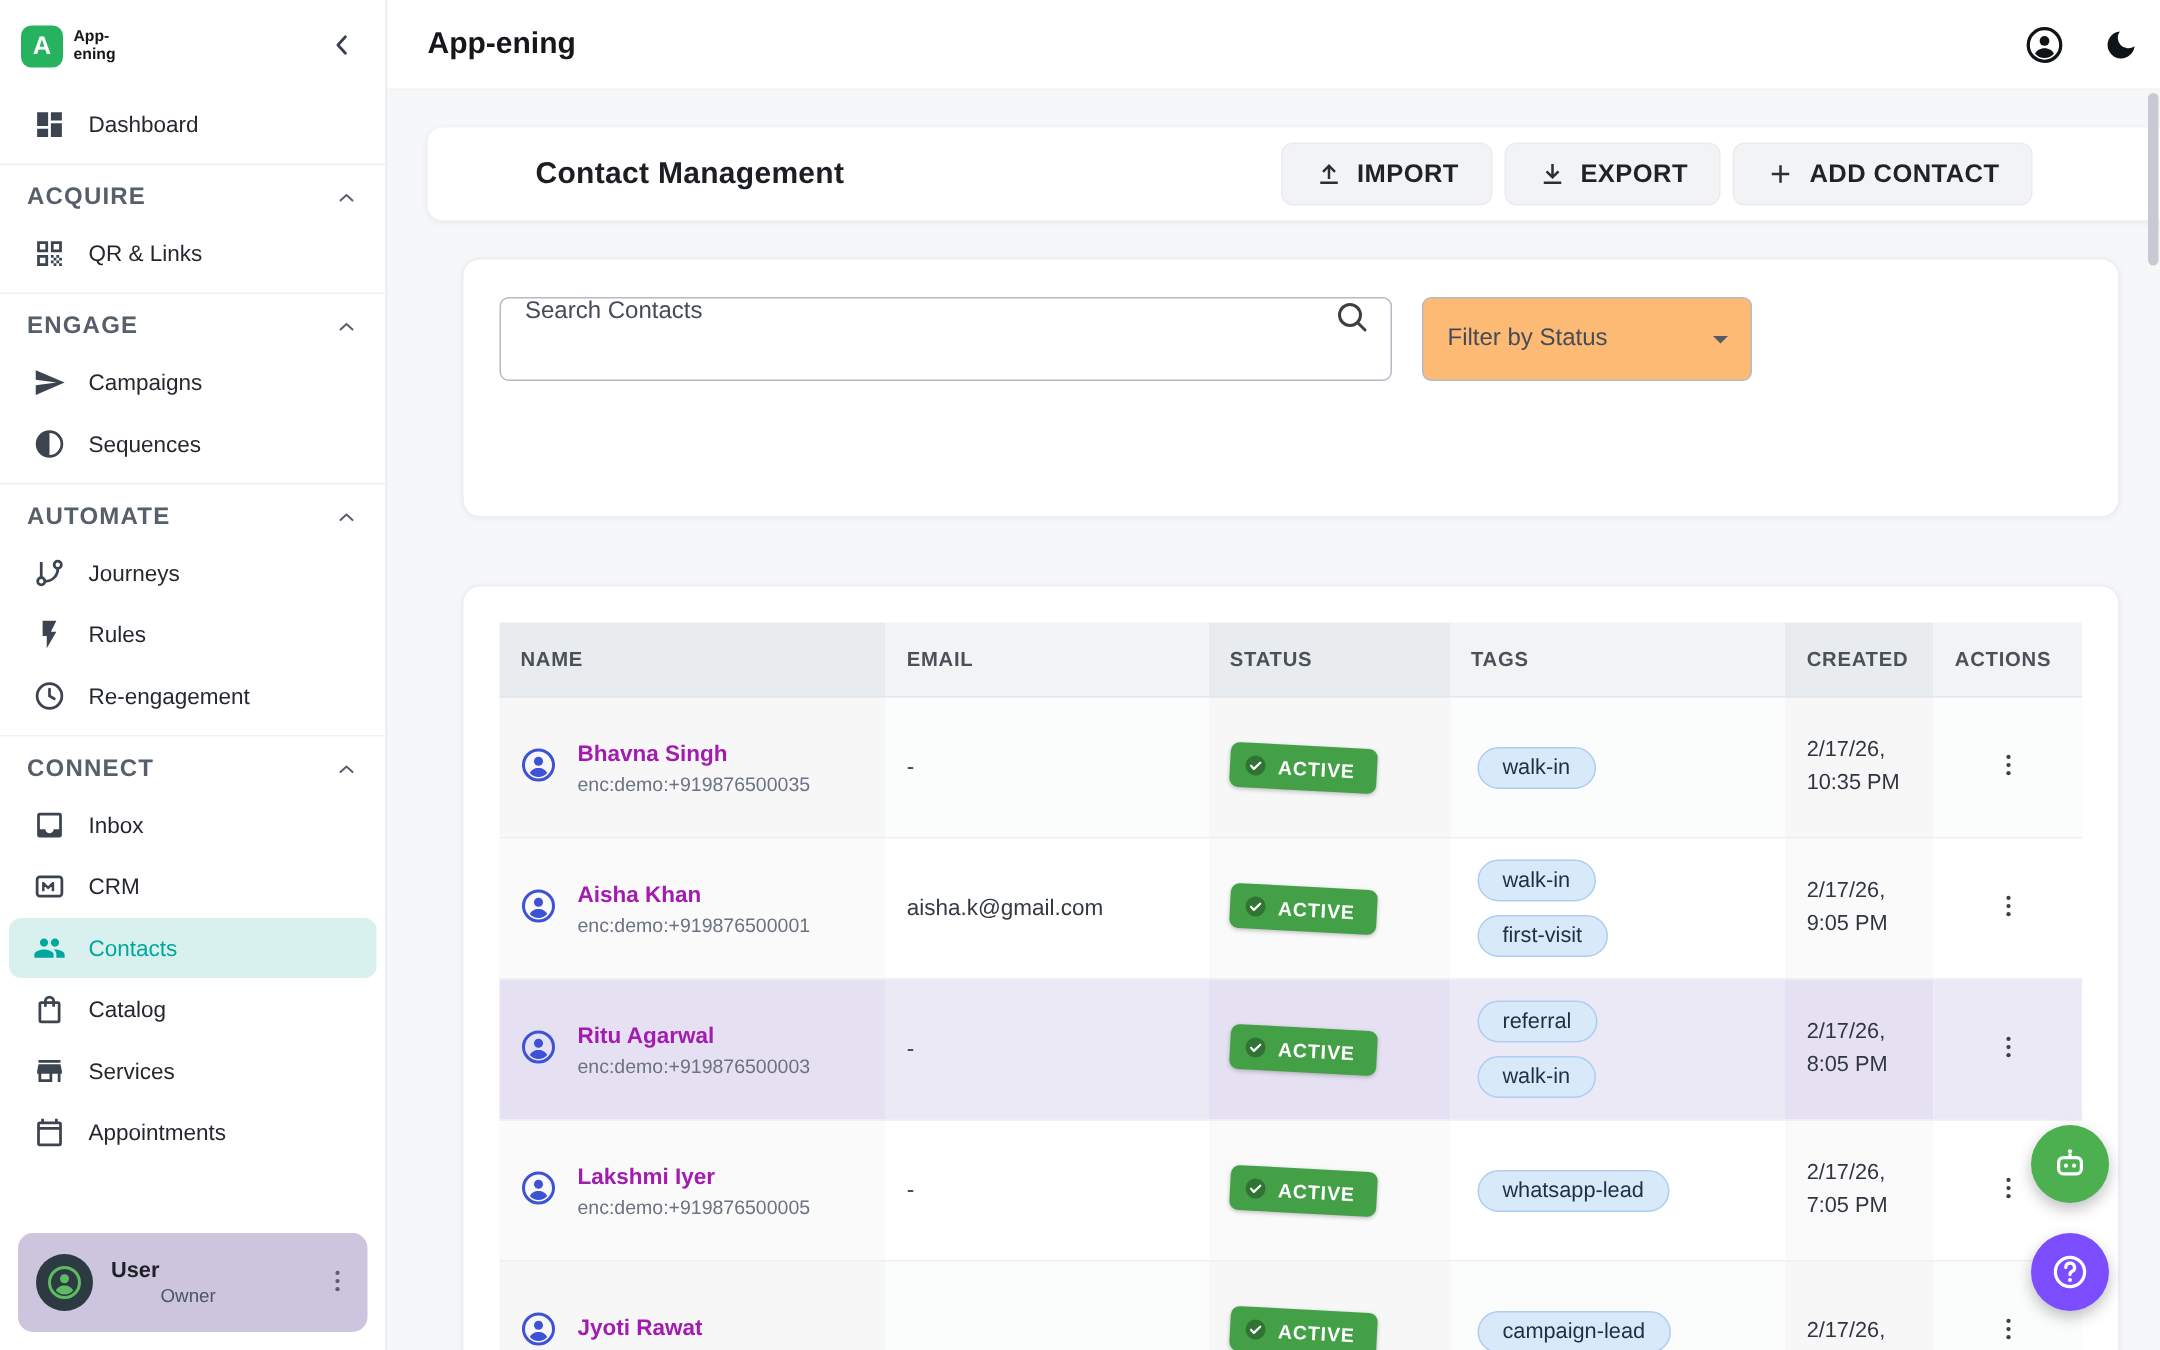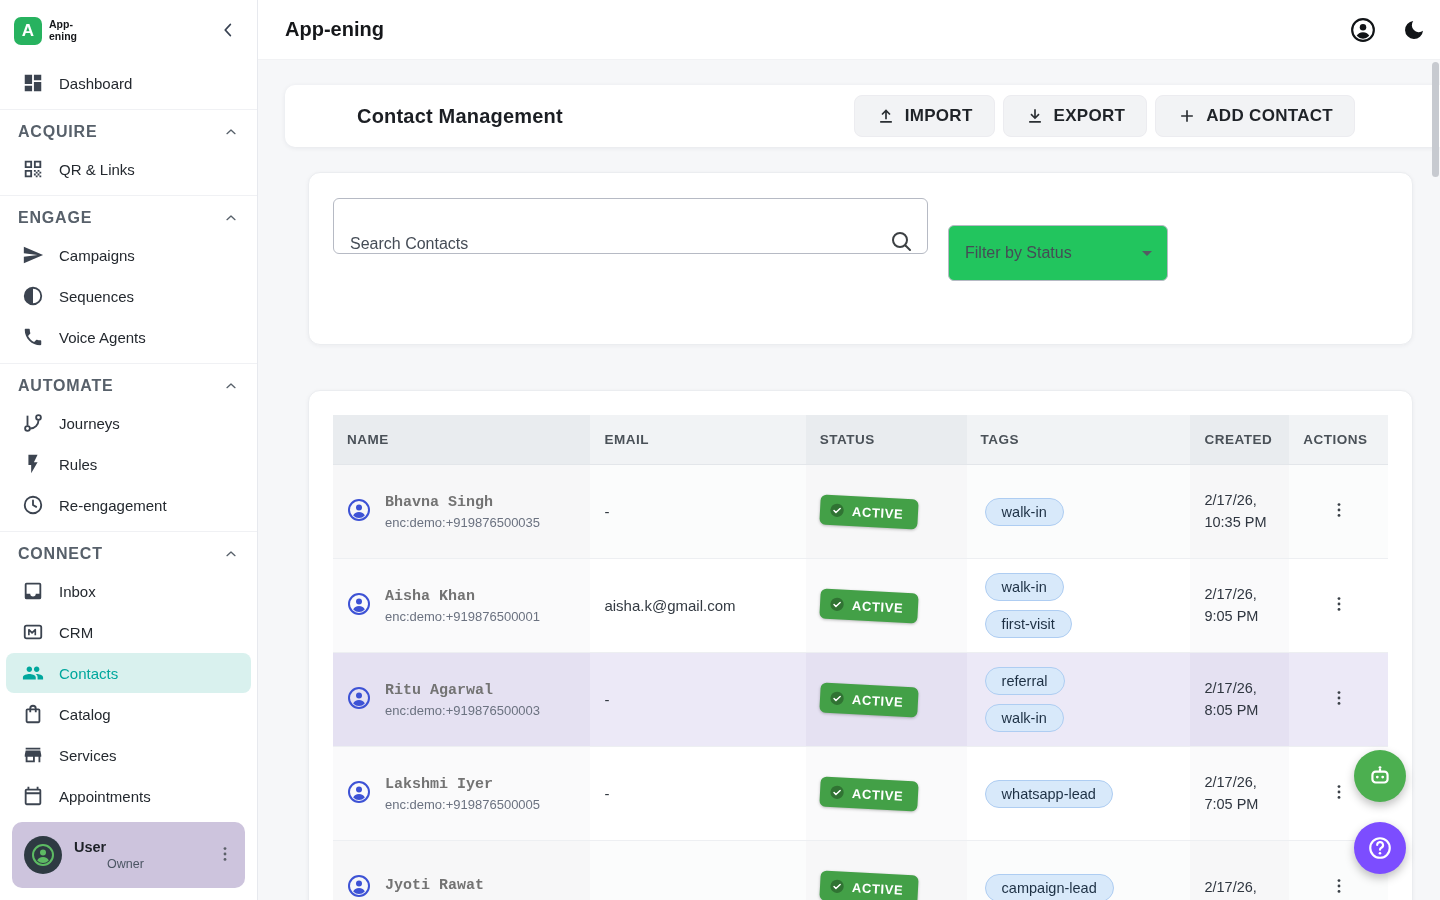--- a/index.html
+++ b/index.html
@@ -59,28 +59,28 @@
   .toolbar-buttons { margin-left:auto; display:flex; gap:8px; }
   .tb-btn { display:flex; align-items:center; gap:9px; background:#f2f3f5; border:1px solid #ececf0;
     border-radius:8px; padding:10px 21px; font-size:17px; font-weight:700; letter-spacing:.3px;
     color:#1f2328; cursor:pointer; font-family:inherit; }
   .tb-btn .icon { color:#2b2f33; }
 
   .filter-card { margin:25px 27px 0 50px; height:173px; background:#fff; border:1px solid #ebedf0;
     border-radius:12px; box-shadow:0 1px 4px rgba(30,40,60,.05);
     padding:25px 24px; display:flex; gap:20px; align-items:flex-start; }
   .search-field { width:595px; height:56px; border:1px solid #b6bac4; border-radius:6px;
-    display:flex; align-items:flex-end; padding:0 14px 0 16px; background:#fff; }
+    display:flex; align-items:flex-start; padding:0 14px 0 16px; background:#fff; }
   .search-field input { flex:1; border:none; outline:none; font-size:16px; color:#2f353c;
     font-family:inherit; background:transparent; }
   .search-field input::placeholder { color:#454c56; opacity:1; }
   .search-field .icon { color:#3c4043; cursor:pointer; }
   .status-select { width:220px; height:56px; border:1px solid #b6bac4; border-radius:6px;
     display:flex; align-items:center; justify-content:space-between; padding:0 8px 0 16px;
-    font-size:16px; color:#454c56; cursor:pointer; background:#22c55e;margin-top:27px; }
+    font-size:16px; color:#454c56; cursor:pointer; background:#fdba74; }
   .status-select .icon { color:#555b63; }
   .count-badge { margin-left:auto; width:204px; height:70px; border-radius:8px;
     background:linear-gradient(100deg,#6a2fc4 0%,#9b59e8 100%);
     box-shadow:0 4px 10px rgba(106,47,196,.35); color:#fff;
     display:flex; align-items:center; gap:13px; padding:0 18px; }
   .count-badge .icon { color:#fff; }
   .count-value { font-size:21px; font-weight:800; letter-spacing:.2px; }
   .count-label { font-size:11px; letter-spacing:1.6px; color:rgba(255,255,255,.72); margin-top:2px; }
 
   .table-card { margin:45px 27px 0 50px; height:600px; background:#fff; border:1px solid #ebedf0;
@@ -91,21 +91,21 @@
   .contacts th:nth-child(odd) { background:#e9ecef; }
   .contacts td { padding:14px 14px; height:94px; vertical-align:middle;
     border-bottom:1px solid #edeff2; font-size:15px; color:#333a42; }
   .contacts td:nth-child(odd) { background:rgba(25,35,70,.025); }
   .contacts tr.r-odd td { background:rgba(25,35,70,.015); }
   .contacts tr.r-odd td:nth-child(odd) { background:rgba(25,35,70,.035); }
   .contacts tr.highlight td { background:#ece9f7; }
   .contacts tr.highlight td:nth-child(odd) { background:#e5e1f2; }
   .name-cell { display:flex; align-items:center; gap:14px; }
   .name-cell .avatar { color:#3d52d5; }
-  .contact-name { font-size:15px; font-weight:700; color:#737373;font-family:Liberation Mono, monospace; }
+  .contact-name { font-size:15px; font-weight:700; color:#a21caf; }
   .contact-phone { font-size:13px; color:#6b7280; margin-top:4px; }
   .status-badge { display:inline-flex; align-items:center; gap:7px; background:#43a047; color:#fff;
     padding:7px 15px 7px 9px; border-radius:6px; font-size:13px; font-weight:700; letter-spacing:.6px;
     transform:rotate(3deg); box-shadow:0 1px 3px rgba(0,0,0,.25); }
   .tags-stack { display:flex; flex-direction:column; gap:9px; align-items:flex-start; padding-left:4px; }
   .tag { background:#d8e9fa; border:1.5px solid #aecdf2; color:#1d3044; font-size:14.5px;
     padding:5px 16px; border-radius:16px; cursor:pointer; white-space:nowrap; }
   .created-cell { font-size:14.5px; color:#2f3640; line-height:1.45; }
   .dots-btn { background:none; border:none; color:#3a4047; cursor:pointer; display:block; margin:0 auto; }
 
@@ -178,28 +178,20 @@
           </span>
           <span>Campaigns</span>
         </div>
         <div class="menu-item">
           <span class="icon i22">
             <svg viewBox="0 0 24 24">
               <path fill="currentColor" d="M12 2a10 10 0 1 0 0 20 10 10 0 0 0 0-20zm0 18V4a8 8 0 0 1 0 16z"></path>
             </svg>
           </span>
           <span>Sequences</span>
-        </div>
-        <div class="menu-item">
-          <span class="icon i22">
-            <svg viewBox="0 0 24 24">
-              <path fill="currentColor" d="M6.62 10.79c1.44 2.83 3.76 5.14 6.59 6.59l2.2-2.21c.27-.27.67-.36 1.02-.24 1.12.37 2.33.57 3.57.57.55 0 1 .45 1 1V20c0 .55-.45 1-1 1-9.39 0-17-7.61-17-17 0-.55.45-1 1-1h3.5c.55 0 1 .45 1 1 0 1.25.2 2.45.57 3.57.11.35.03.74-.25 1.02l-2.2 2.2z"></path>
-            </svg>
-          </span>
-          <span>Voice Agents</span>
         </div>
         <div class="section-header">
           <span>AUTOMATE</span>
           <span class="icon i16">
             <svg viewBox="0 0 24 24">
               <path d="M6 14.5 12 9l6 5.5" fill="none" stroke="currentColor" stroke-width="2" stroke-linecap="round" stroke-linejoin="round"></path>
             </svg>
           </span>
         </div>
         <div class="menu-item">

